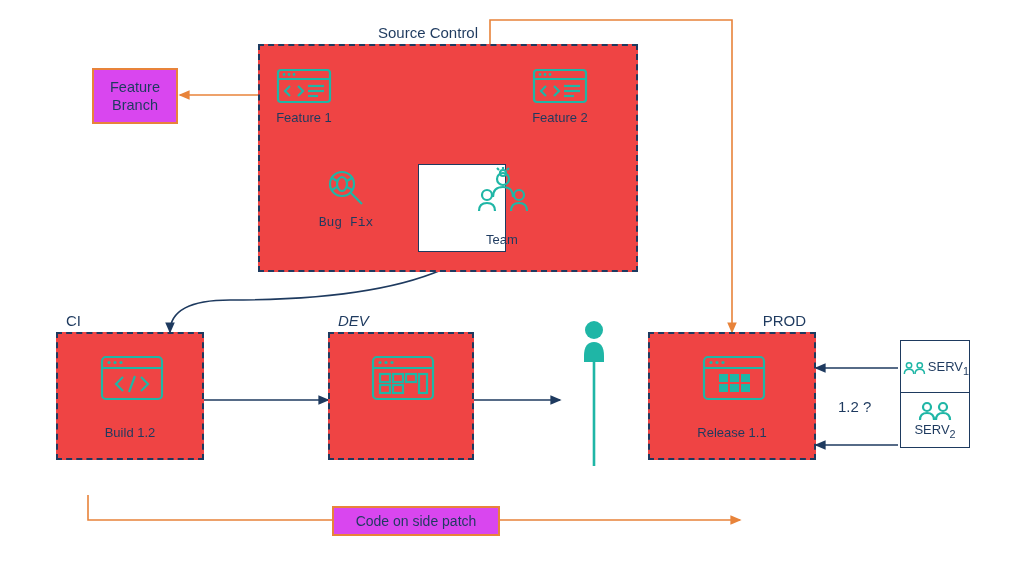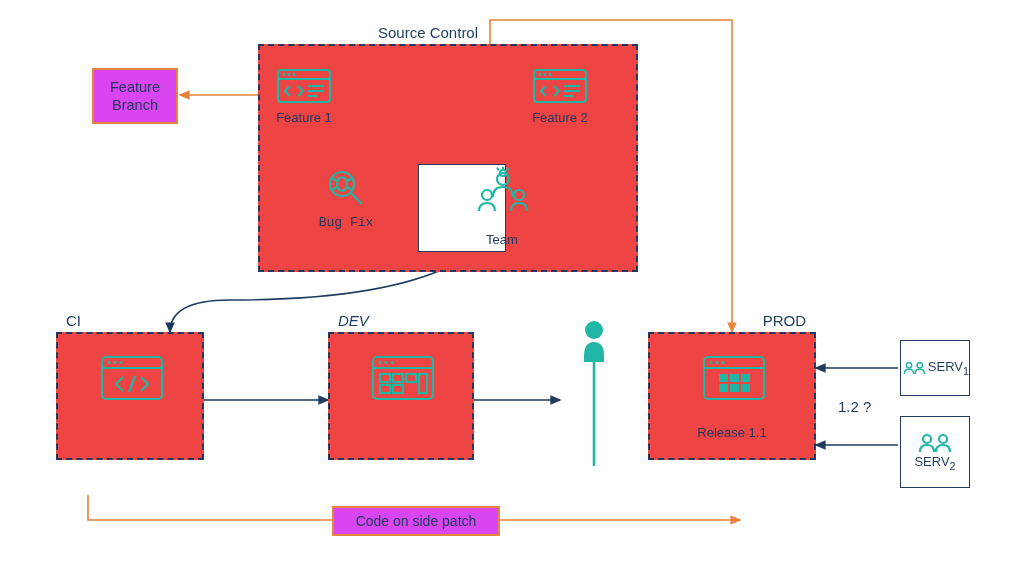--- a/index.html
+++ b/index.html
@@ -165,20 +165,21 @@
   <svg width="66" height="52" viewBox="0 0 66 52" style="position:absolute; left:41px; top:18px;">
     <rect x="3" y="5" width="60" height="42" rx="4" class="icon-teal"></rect>
     <line x1="3" y1="16" x2="63" y2="16" class="icon-teal"></line>
     <circle cx="10" cy="10.5" r="1.6" fill="#1fb6a6"></circle>
       <circle cx="16" cy="10.5" r="1.6" fill="#1fb6a6"></circle>
       <circle cx="22" cy="10.5" r="1.6" fill="#1fb6a6"></circle>
     <path d="M24 25 L17 32 L24 39" class="icon-teal"></path>
     <path d="M42 25 L49 32 L42 39" class="icon-teal"></path>
     <line x1="36" y1="24" x2="30" y2="40" class="icon-teal"></line>
   </svg>
+  <div class="node-label" style="bottom:18px;">Build 1.2</div>
 </div>
 
 <div class="dashed-box" style="left:328px; top:332px; width:146px; height:128px;">
   <div class="label-top" style="left:8px;font-style:italic;">DEV</div>
   <svg width="66" height="52" viewBox="0 0 66 52" style="position:absolute; left:40px; top:18px;">
     <rect x="3" y="5" width="60" height="42" rx="4" class="icon-teal"></rect>
     <line x1="3" y1="16" x2="63" y2="16" class="icon-teal"></line>
     <circle cx="10" cy="10.5" r="1.6" fill="#1fb6a6"></circle>
       <circle cx="16" cy="10.5" r="1.6" fill="#1fb6a6"></circle>
       <circle cx="22" cy="10.5" r="1.6" fill="#1fb6a6"></circle>
@@ -224,21 +225,21 @@
 <div class="solid-box" style="left:900px; top:340px; width:70px; height:56px; border-width:1.5px; display:flex; align-items:center; justify-content:center;">
   <svg width="40" height="22" viewBox="0 0 40 22">
     <circle cx="12" cy="7" r="4" class="icon-teal" stroke="#1e3a5f"></circle>
     <path d="M5 20 Q5 13 12 13 Q19 13 19 20" class="icon-teal" stroke="#1e3a5f"></path>
     <circle cx="28" cy="7" r="4" class="icon-teal" stroke="#1e3a5f"></circle>
     <path d="M21 20 Q21 13 28 13 Q35 13 35 20" class="icon-teal" stroke="#1e3a5f"></path>
   </svg>
   <div style="font-size:13px;"><span>SERV</span><sub>1</sub></div>
 </div>
 
-<div class="solid-box" style="left:900px; top:416px; width:70px; height:72px; border-width:1.5px; display:flex; flex-direction:column; align-items:center; justify-content:center;">
+<div class="solid-box" style="left:900px; top:392px; width:70px; height:56px; border-width:1.5px; display:flex; flex-direction:column; align-items:center; justify-content:center;">
   <svg width="40" height="22" viewBox="0 0 40 22">
     <circle cx="12" cy="7" r="4" class="icon-teal" stroke="#1e3a5f"></circle>
     <path d="M5 20 Q5 13 12 13 Q19 13 19 20" class="icon-teal" stroke="#1e3a5f"></path>
     <circle cx="28" cy="7" r="4" class="icon-teal" stroke="#1e3a5f"></circle>
     <path d="M21 20 Q21 13 28 13 Q35 13 35 20" class="icon-teal" stroke="#1e3a5f"></path>
   </svg>
   <div style="font-size:13px;"><span>SERV</span><sub>2</sub></div>
 </div>
 
 <div class="orange-box" style="left:332px; top:506px; width:168px; height:30px; font-size:14px;">

